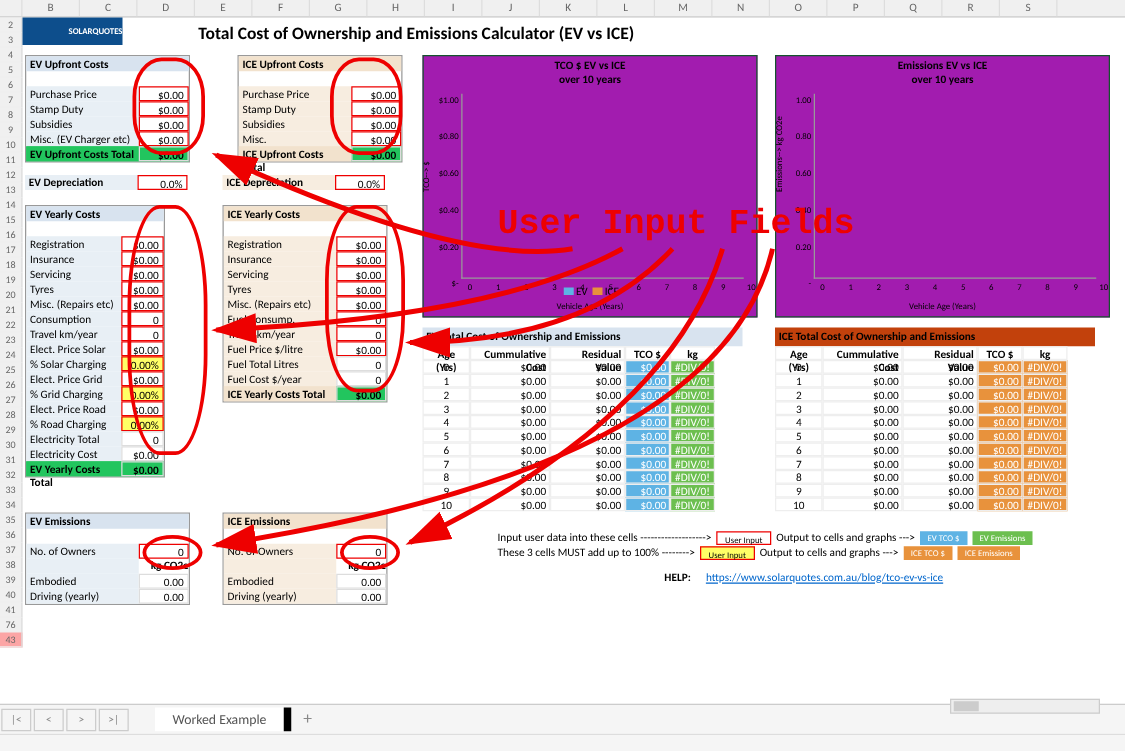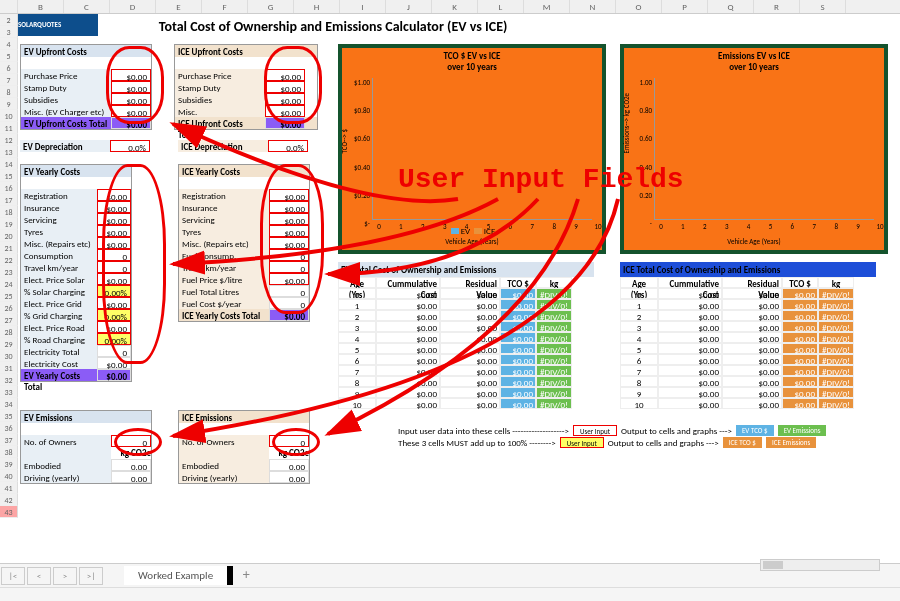--- a/index.html
+++ b/index.html
@@ -5,45 +5,45 @@
 *{box-sizing:border-box;margin:0;padding:0;font-family:Calibri,Arial,sans-serif;font-size:9px}
 body{background:#fff;width:900px;height:601px;overflow:hidden;position:relative}
 .sheet{position:relative;width:900px;height:570px}
 .colhdr{display:flex;height:14px;background:#f0f0f0;border-bottom:1px solid #ccc}
 .colhdr div{width:46px;text-align:center;color:#666;border-right:1px solid #ddd;font-size:9px;line-height:14px}
 .colhdr div:first-child{width:18px}
 .rowhdr{position:absolute;left:0;top:14px;width:18px;background:#f0f0f0}
 .rowhdr div{height:12px;text-align:center;color:#666;font-size:8px;line-height:12px;border-bottom:1px solid #eee;border-right:1px solid #ddd}
 .rowhdr div.sel{background:#fca5a5}
 .content{position:absolute;left:18px;top:14px;right:0}
-.logo{position:absolute;left:0;top:0;width:80px;height:22px;background:#0d4e8c;color:#fff;text-align:left;line-height:22px;font-size:7px;font-weight:700}
+.logo{position:absolute;left:0;top:0;width:80px;height:22px;background:#0d4e8c;color:#fff;text-align:right;line-height:22px;font-size:7px;font-weight:700}
 .title{position:absolute;left:0;top:4px;width:630px;text-align:center;font-size:14px;font-weight:700}
 .box{position:absolute;border:1px solid #999}
 .secthdr{background:#d8e3ef;font-weight:700;padding:1px 3px;height:12px}
 .secthdr.ice{background:#f2e2cd}
 .row{display:flex;height:12px}
 .lbl{width:90px;padding:1px 3px;background:#e8eff5}
 .lbl.ice{background:#f7ede0}
 .val{width:40px;text-align:right;padding:1px 3px;background:#fff;border:1px solid #e00}
 .val.nf{border:1px solid #ddd}
 .val.yel{background:#ffff66;border:1px solid #e00}
-.tot{font-weight:700;background:#8b5cf6}
+.tot{font-weight:700;background:#22c55e}
 .tot.ice{background:#f2e2cd}
-.chart{position:absolute;background:#f97316;border:4px solid #14532d}
+.chart{position:absolute;background:#a21caf;border:1px solid #14532d}
 .charttitle{text-align:center;font-weight:700;font-size:9px;padding:2px}
 .axes{position:absolute;left:30px;right:10px;top:30px;bottom:30px;border-left:1px solid #999;border-bottom:1px solid #999}
 .ytick{position:absolute;left:-28px;font-size:7px;text-align:right;width:25px}
 .xtick{position:absolute;bottom:-12px;font-size:7px;text-align:center;width:12px}
 .xlabel{position:absolute;bottom:4px;width:100%;text-align:center;font-size:7px}
 .ylabel{position:absolute;left:2px;top:50%;font-size:7px;transform:rotate(-90deg);transform-origin:left}
 .legend{position:absolute;bottom:14px;width:100%;text-align:center;font-size:7px}
 .lgi{display:inline-block;width:8px;height:6px;margin:0 2px}
 .tbl{position:absolute;font-size:8px}
 .tblhdr{background:#d8e3ef;font-weight:700;padding:2px 3px}
-.tblhdr.ice{background:#1d4ed8}
+.tblhdr.ice{background:#c2410c}
 .trow{display:flex;height:11px}
 .tcell{border:1px solid #eee;text-align:center;padding:0 2px}
 .tc-age{width:38px}
 .tc-cum{width:64px;text-align:right}
 .tc-res{width:60px;text-align:right}
 .tc-tco{width:36px;text-align:right;background:#5eb3e4;color:#fff}
 .tc-tco.ice{background:#e8923c}
 .tc-co2{width:36px;text-align:center;background:#6cbf4f;color:#fff}
 .tc-co2.ice{background:#e8923c}
 .legend-box{position:absolute;font-size:8px}
@@ -120,21 +120,21 @@
       <div class="">32</div>
       <div class="">33</div>
       <div class="">34</div>
       <div class="">35</div>
       <div class="">36</div>
       <div class="">37</div>
       <div class="">38</div>
       <div class="">39</div>
       <div class="">40</div>
       <div class="">41</div>
-      <div class="">42</div>
+      <div class="">76</div>
       <div class="sel">43</div>
     </div>
 
   <div class="content">
     <div class="logo">SOLARQUOTES</div>
     <div class="title">Total Cost of Ownership and Emissions Calculator (EV vs ICE)</div>
 
     <div class="box" style="left:2px;top:30px;width:132px">
       <div class="secthdr">EV Upfront Costs</div>
       <div style="height:12px"></div>
@@ -155,21 +155,21 @@
             <div class="lbl ">Misc. (EV Charger etc)</div>
             <div class="val ">$0.00</div>
           </div>
         </div>
       <div class="row tot">
           <div class="lbl tot">EV Upfront Costs Total</div>
           <div class="val nf tot">$0.00</div>
         </div>
     </div>
 
-    <div class="box" style="left:156px;top:30px;width:144px">
+    <div class="box" style="left:172px;top:30px;width:132px">
       <div class="secthdr ice">ICE Upfront Costs</div>
       <div style="height:12px"></div>
       <div id="iceup">
           <div class="row">
             <div class="lbl ice">Purchase Price</div>
             <div class="val ">$0.00</div>
           </div>
           <div class="row">
             <div class="lbl ice">Stamp Duty</div>
             <div class="val ">$0.00</div>
@@ -601,20 +601,21 @@
           <span class="chip" style="background:#5eb3e4;color:#fff">EV TCO $</span>
           <span class="chip" style="background:#6cbf4f;color:#fff">EV Emissions</span>
         </div>
       <div class="lr">
           <span>These 3 cells MUST add up to 100% --------&gt;</span>
           <span class="chip" style="background:#ffff66;border:1px solid #e00">User Input</span>
           <span>Output to cells and graphs ---&gt;</span>
           <span class="chip" style="background:#e8923c;color:#fff">ICE TCO $</span>
           <span class="chip" style="background:#e8923c;color:#fff">ICE Emissions</span>
         </div>
+      <div class="lr" style="margin-top:8px;justify-content:center"><span style="font-weight:700">HELP:</span>&nbsp;&nbsp;<a href="#" style="color:#06c;text-decoration:underline">https://www.solarquotes.com.au/blog/tco-ev-vs-ice</a></div>
     </div>
 
     <div class="annot annot-text" style="left:380px;top:150px">User Input Fields</div>
     <div class="circ" style="left:88px;top:32px;width:58px;height:78px;border-radius:40%"></div>
     <div class="circ" style="left:246px;top:32px;width:58px;height:78px;border-radius:40%"></div>
     <div class="circ" style="left:84px;top:150px;width:64px;height:200px;border-radius:40%"></div>
     <div class="circ" style="left:242px;top:150px;width:64px;height:150px;border-radius:40%"></div>
     <div class="circ" style="left:96px;top:414px;width:48px;height:28px"></div>
     <div class="circ" style="left:254px;top:414px;width:48px;height:28px"></div>
     <svg class="arrow" style="left:0;top:0;width:880px;height:480px">

